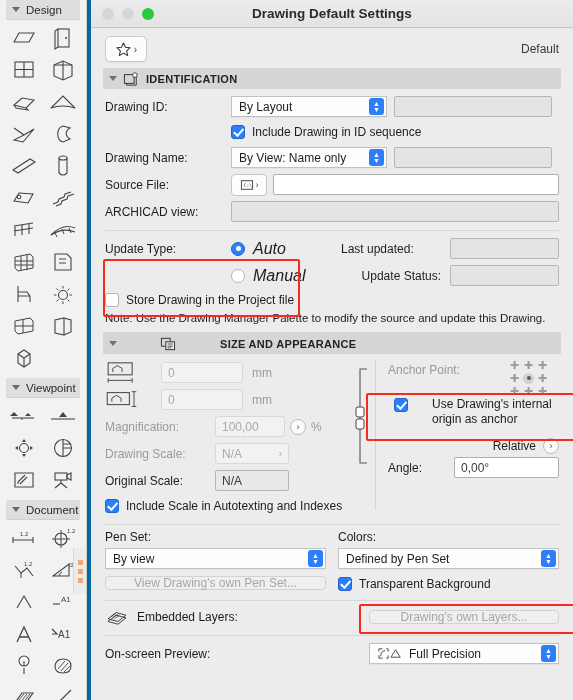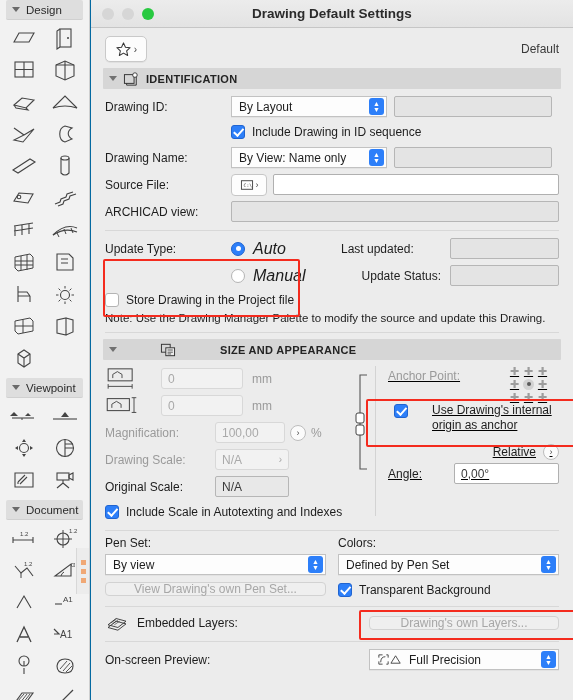--- a/index.html
+++ b/index.html
@@ -62,21 +62,21 @@
     gap: 4px;
   }
   .tb-grip i { display:block; width: 5px; height: 5px; background: #f0a875; }
 
   
   .window {
     flex: 1;
     height: 700px;
     background: #ececec;
     display: flex; flex-direction: column;
-    border-left: 1px solid #0369a1;
+    border-left: 4px solid #0369a1;
   }
   .titlebar {
     height: 28px;
     background: linear-gradient(#ececec, #e3e3e3);
     border-bottom: 1px solid #c6c6c6;
     display: flex; align-items: center;
     position: relative;
     flex: 0 0 28px;
   }
   .lights { display: flex; gap: 8px; padding-left: 11px; }
@@ -662,21 +662,21 @@
           </div>
         </div>
 
         <div class="note" style="margin-top:1px;">Note: Use the Drawing Manager Palette to modify the source and update this Drawing.</div>
       </div>
 
       <div class="highlight" style="left:12px;top:231px;width:197px;height:58px;"></div>
 
       <div class="hr" style="margin-top:8px;"></div>
 
-      <div class="sect" style="margin-top:6px;gap:37px;">
+      <div class="sect" style="gap:37px;">
         <span class="tri"></span>
         <span class="sicon">
           <svg width="16" height="14" viewBox="0 0 18 16">
               <rect x="1.5" y="1.5" width="10" height="9" fill="none" stroke="#333" stroke-width="1.1"></rect>
               <rect x="6.5" y="5.5" width="10" height="9" fill="#ececec" stroke="#333" stroke-width="1.1"></rect>
               <path d="M8.5 8 L14.5 8 M8.5 10.5 L14.5 10.5 M8.5 12.5 L12.5 12.5" stroke="#333" stroke-width="0.9"></path>
             </svg>
         </span>
         <span>SIZE AND APPEARANCE</span>
       </div>
@@ -738,21 +738,21 @@
 
         <div style="width:22px;display:flex;align-items:center;justify-content:center;padding-bottom:34px;">
           <svg width="20" height="108" viewBox="0 0 20 108">
             <path d="M13 4 L6 4 L6 98 L13 98" fill="none" stroke="#555" stroke-width="1.1"></path>
             <rect x="2" y="42" width="8" height="10" rx="2" fill="#fff" stroke="#444" stroke-width="1"></rect>
             <rect x="2" y="54" width="8" height="10" rx="2" fill="#fff" stroke="#444" stroke-width="1"></rect>
           </svg>
         </div>
         <div style="width:1px;background:#d3d3d3;margin:6px 0 8px 0;"></div>
 
-        <div style="flex:1;padding-left:12px;position:relative;text-decoration:underline;">
+        <div style="flex:1;padding-left:12px;position:relative;">
           <div class="row" style="margin-top:5px;align-items:flex-start;">
             <div class="lbl dim" style="width:120px;margin-top:4px;">Anchor Point:</div>
             <div class="anchor-grid">
               <div class="anchor-cell">✚</div>
               <div class="anchor-cell">✚</div>
               <div class="anchor-cell">✚</div>
               <div class="anchor-cell">✚</div>
               <div class="anchor-cell center">
                   <span class="anchor-dot">
                     <i></i>

